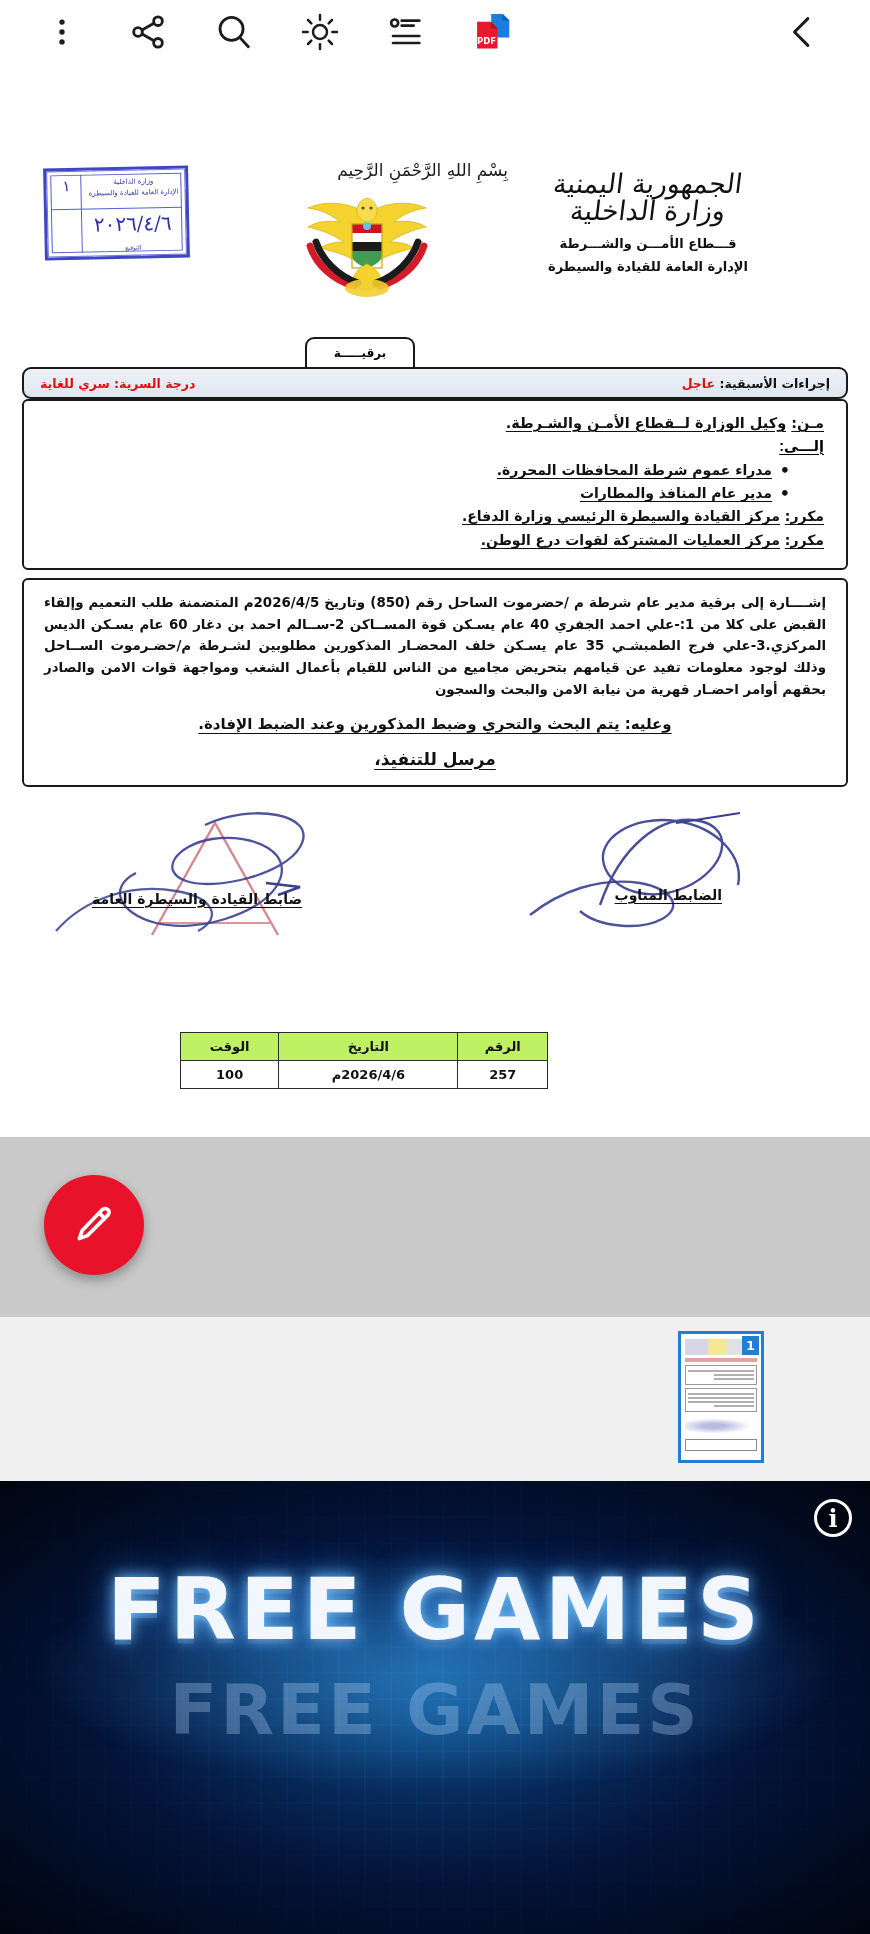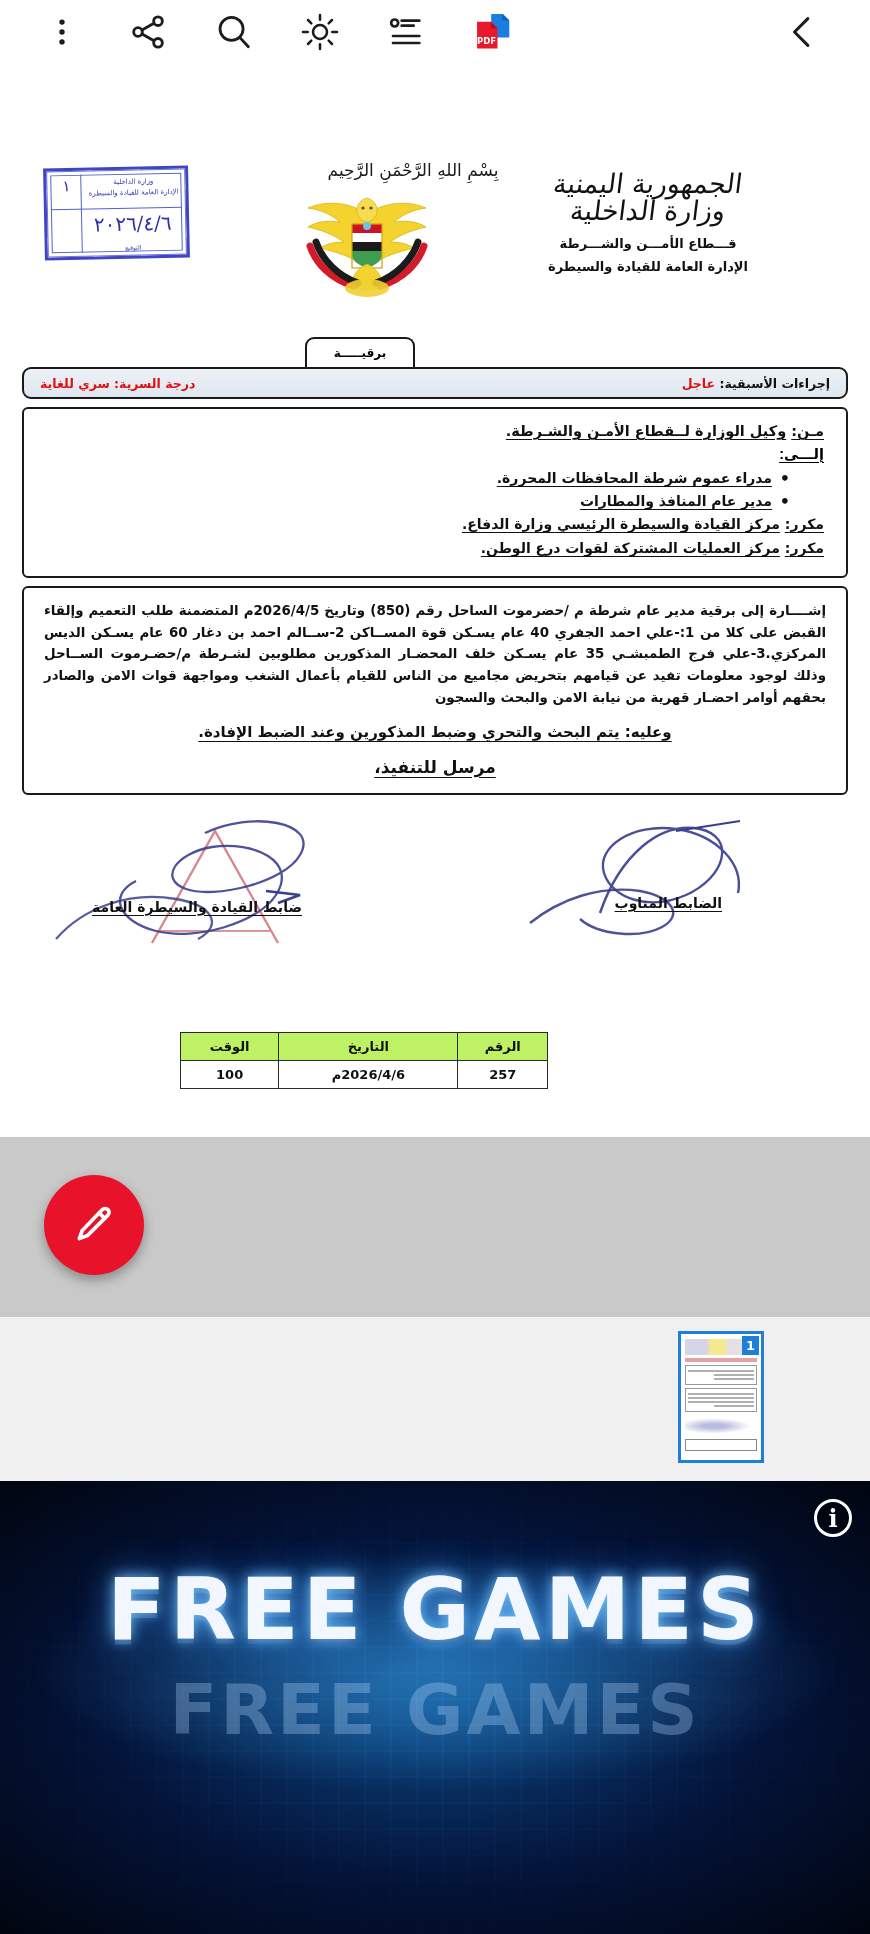--- a/index.html
+++ b/index.html
@@ -66,21 +66,21 @@
     font-family: "DejaVu Serif", serif; letter-spacing: -1px;
   }
   .stamp-t2 {
     position: absolute; left: 36px; bottom: 5px; right: 4px;
     font-size: 6px; color: #3a40b0; text-align: center; direction: rtl;
   }
 
   
   .basmala {
     position: absolute; left: 318px; top: 8px; width: 190px;
-    text-align: center; font-size: 17px; color: #1a1a1a;
+    font-size: 17px; color: #1a1a1a;
     font-family: "DejaVu Sans", sans-serif; direction: rtl;
   }
   .emblem { position: absolute; left: 292px; top: 32px; width: 150px; height: 115px; }
 
   
   .calli {
     position: absolute; right: 22px; top: 16px; width: 400px;
     text-align: center; direction: rtl; color: #111;
   }
   .calli-l1 { font-size: 27px; font-family: "DejaVu Serif", serif; letter-spacing: 1px; transform: skewX(-7deg); }
@@ -118,21 +118,21 @@
     padding: 0 16px;
     position: relative; z-index: 2;
     direction: rtl;
   }
   .sec-item { font-size: 12.5px; font-weight: bold; color: #111; font-family: "DejaVu Sans", sans-serif; }
   .sec-item .val { color: #e01010; }
   .sec-item .lbl { color: #111; }
 
   
   .addr-box {
-    margin: 8px 22px 0;
+    margin: 0 22px 0;
     border: 2px solid #1a1a1a; border-radius: 6px;
     background: #fff;
     padding: 14px 22px 12px;
     direction: rtl;
   }
   .addr-line { font-size: 14.5px; font-weight: bold; color: #111; margin-bottom: 7px; font-family: "DejaVu Sans", sans-serif; }
   .addr-line .u { text-decoration: underline; text-underline-offset: 3px; }
   .addr-to { font-size: 14.5px; font-weight: bold; text-decoration: underline; text-underline-offset: 3px; margin: 4px 0 8px; }
   .addr-ul { list-style: none; margin: 0 34px 6px 0; }
   .addr-ul li {

